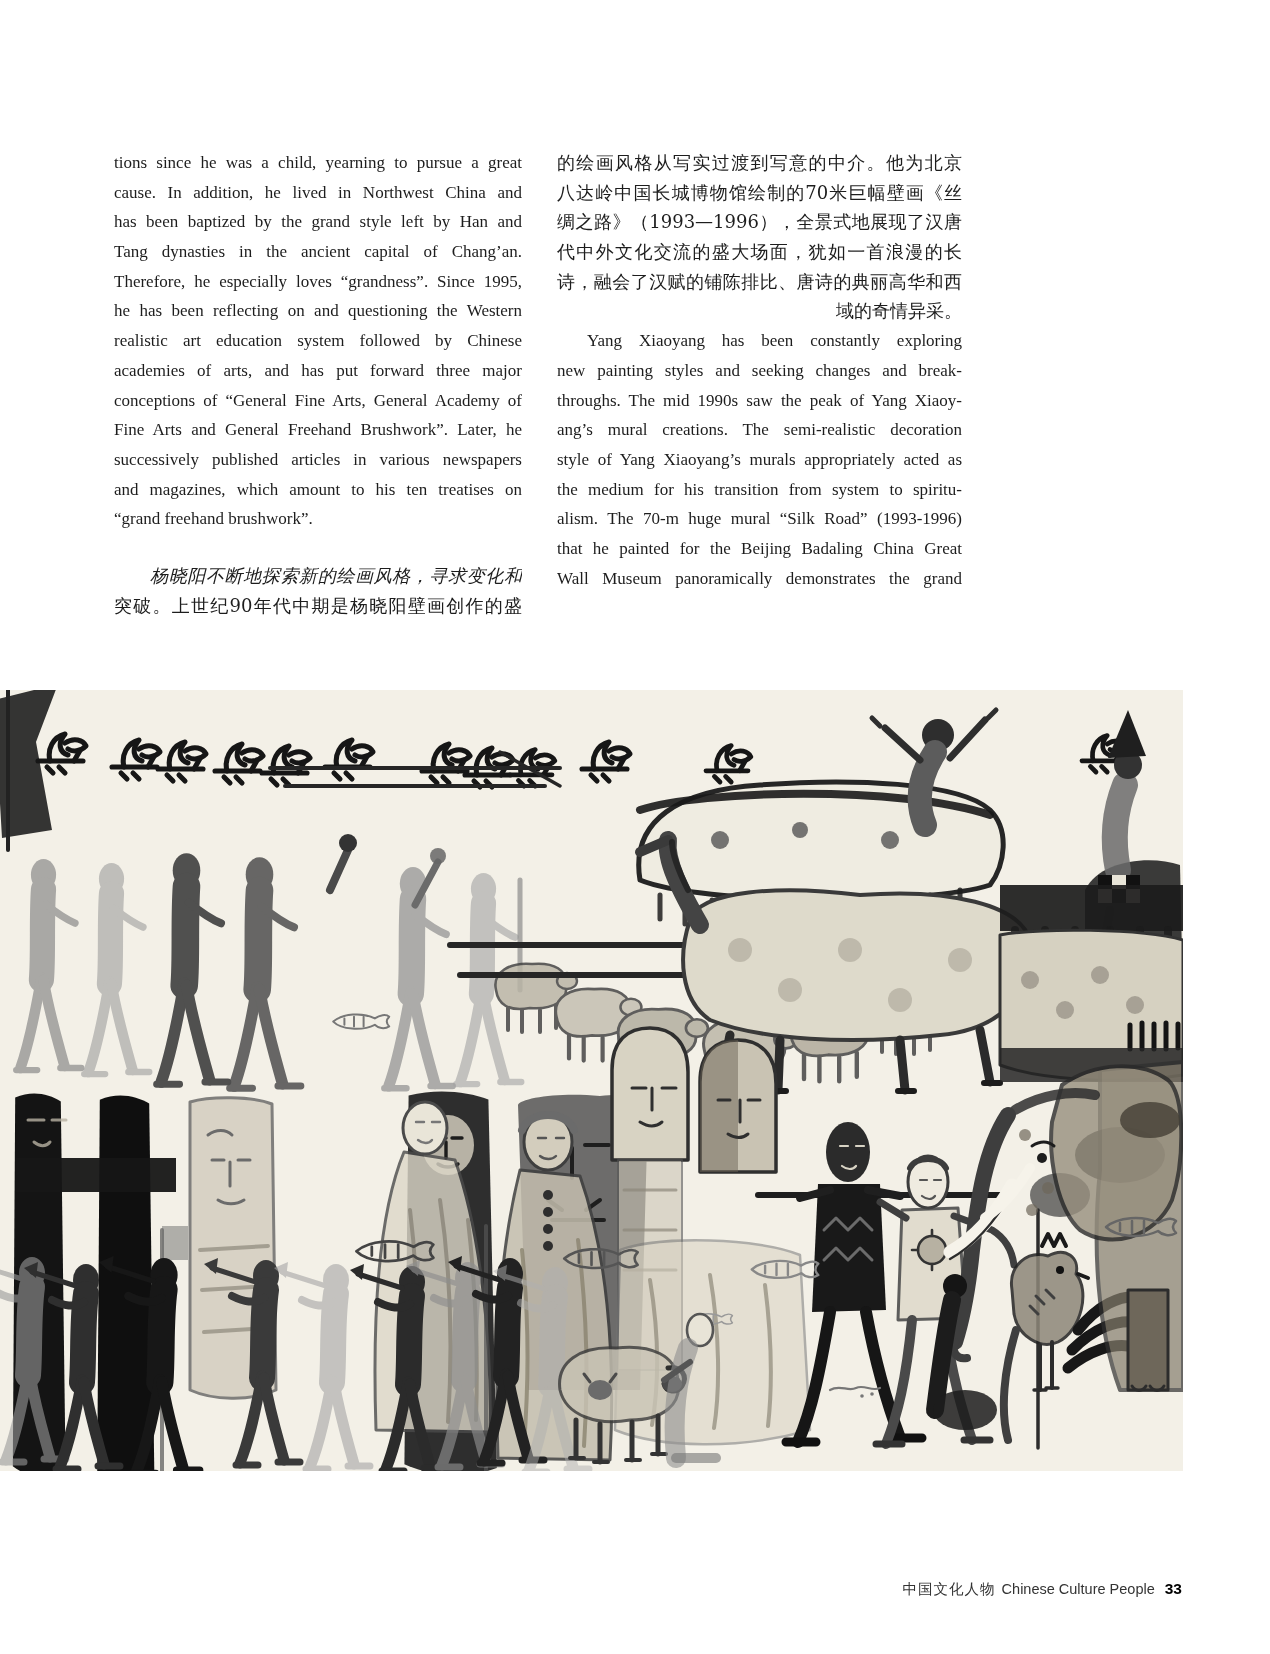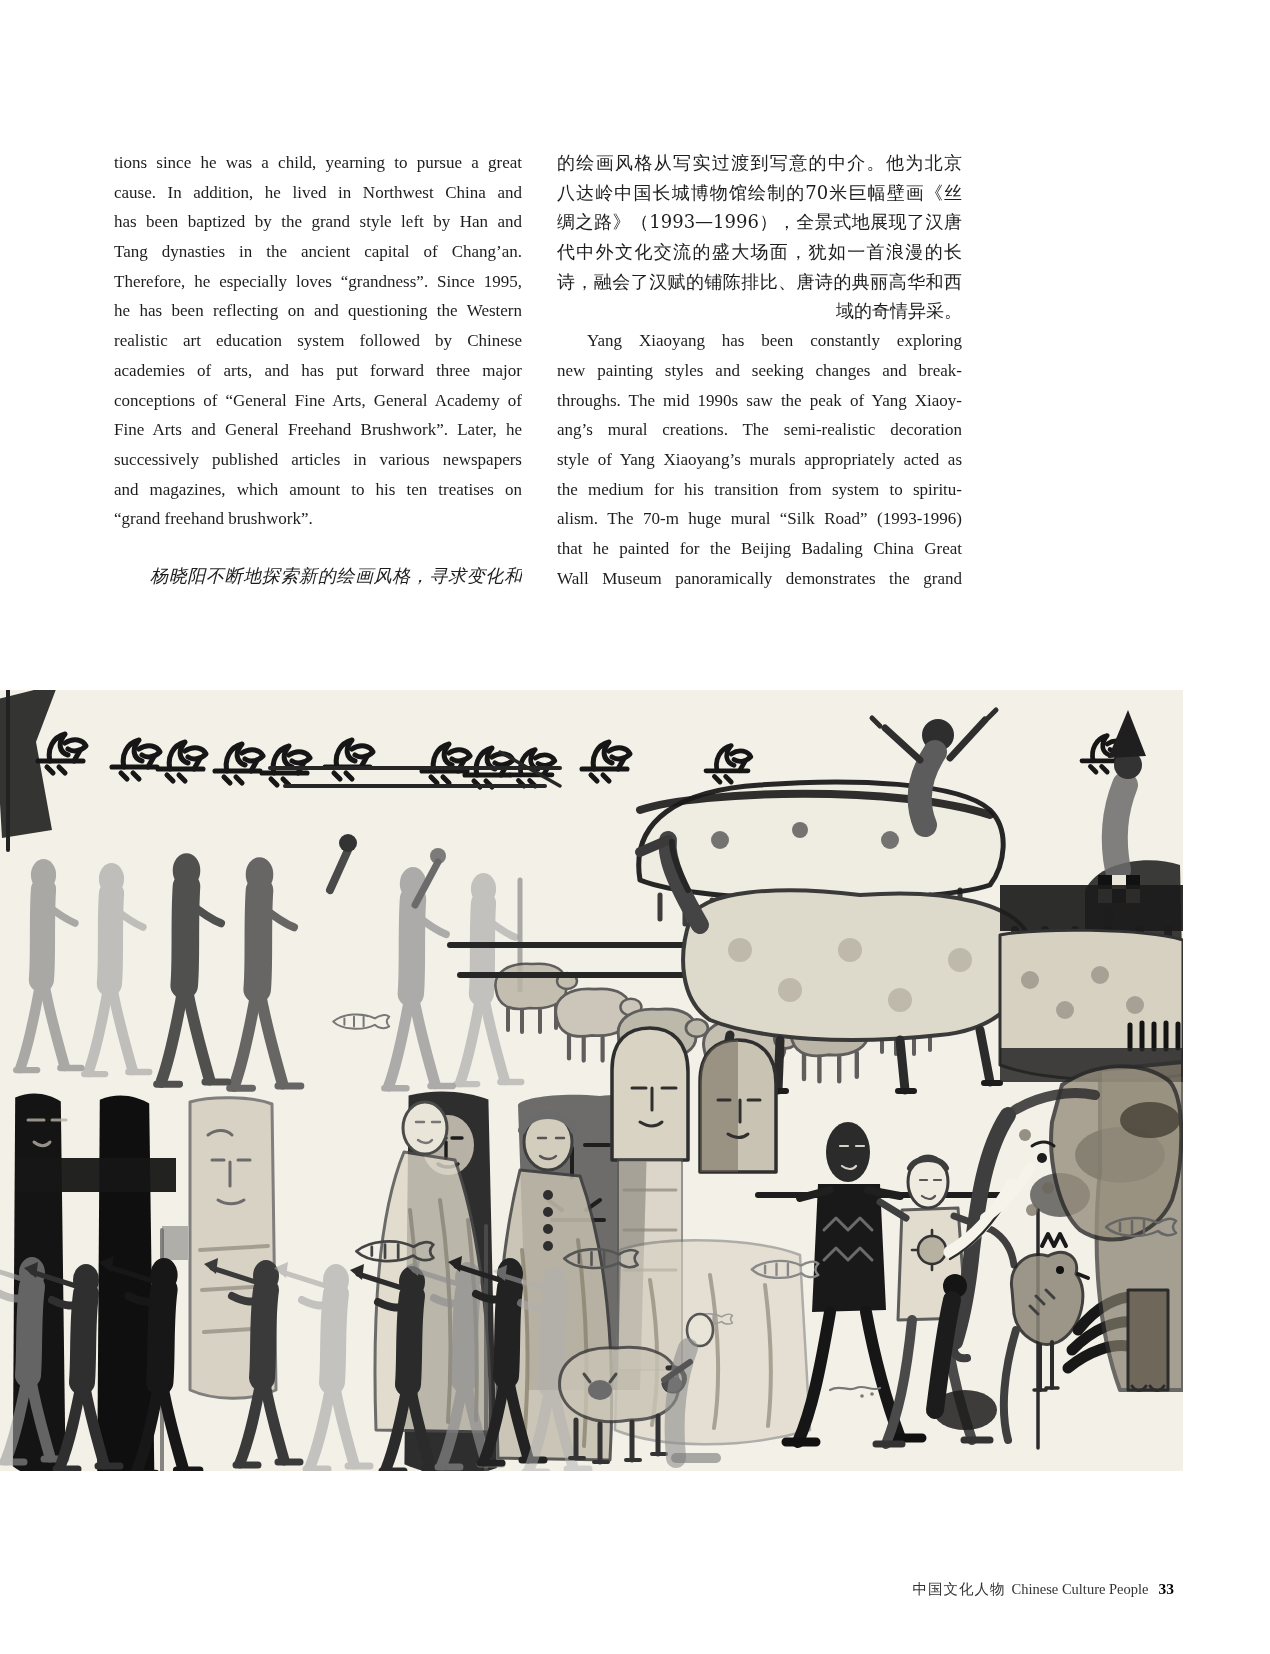--- a/index.html
+++ b/index.html
@@ -10,22 +10,22 @@
   .col-right{left:557px;width:405px;}
   .line{height:29.7px;line-height:29.7px;overflow:hidden;color:#1d1d1d;}
   .line.en{font-size:17px;font-family:"Liberation Serif","DejaVu Serif",serif;}
   .line.zh{font-size:18px;font-family:"DejaVu Serif","Liberation Serif",serif;text-align:right;}
   .line.justify{text-align:justify;text-align-last:justify;}
   .line.en.indent{text-indent:30px;}
   .line.zh.indent{text-indent:36px;}
   .line.gap{margin-top:27px;font-style:italic;}
   .illustration{position:absolute;left:0;top:690px;width:1183px;height:781px;}
   .illustration svg{display:block;}
-  .footer{position:absolute;top:1580px;right:96px;white-space:nowrap;
-          font-family:Liberation Serif, serif;font-size:14.5px;color:#333;}
+  .footer{position:absolute;top:1580px;right:88px;white-space:nowrap;
+          font-family:Liberation Sans, sans-serif;font-size:14.5px;color:#333;}
   .footer .zh-title{letter-spacing:1px;}
   .footer .en-title{margin-left:6px;}
   .footer .page-number{margin-left:10px;font-weight:700;font-size:15.5px;color:#000;}
 </style>
 </head>
 <body>
 
 <div class="page">
 
   <div class="col col-left">
@@ -36,20 +36,21 @@
       <div class="line en justify">Therefore, he especially loves “grandness”. Since 1995,</div>
       <div class="line en justify">he has been reflecting on and questioning the Western</div>
       <div class="line en justify">realistic art education system followed by Chinese</div>
       <div class="line en justify">academies of arts, and has put forward three major</div>
       <div class="line en justify">conceptions of “General Fine Arts, General Academy of</div>
       <div class="line en justify">Fine Arts and General Freehand Brushwork”. Later, he</div>
       <div class="line en justify">successively published articles in various newspapers</div>
       <div class="line en justify">and magazines, which amount to his ten treatises on</div>
       <div class="line en">“grand freehand brushwork”.</div>
       <div class="line zh justify indent gap">杨晓阳不断地探索新的绘画风格，寻求变化和</div>
+      <div class="line zh justify">突破。上世纪90年代中期是杨晓阳壁画创作的盛</div>
     </div>
   <div class="col col-right">
       <div class="line zh justify">的绘画风格从写实过渡到写意的中介。他为北京</div>
       <div class="line zh justify">八达岭中国长城博物馆绘制的70米巨幅壁画《丝</div>
       <div class="line zh justify">绸之路》（1993—1996），全景式地展现了汉唐时</div>
       <div class="line zh justify">代中外文化交流的盛大场面，犹如一首浪漫的长</div>
       <div class="line zh justify">诗，融会了汉赋的铺陈排比、唐诗的典丽高华和西</div>
       <div class="line zh">域的奇情异采。</div>
       <div class="line en justify indent">Yang Xiaoyang has been constantly exploring</div>
       <div class="line en justify">new painting styles and seeking changes and break-</div>

